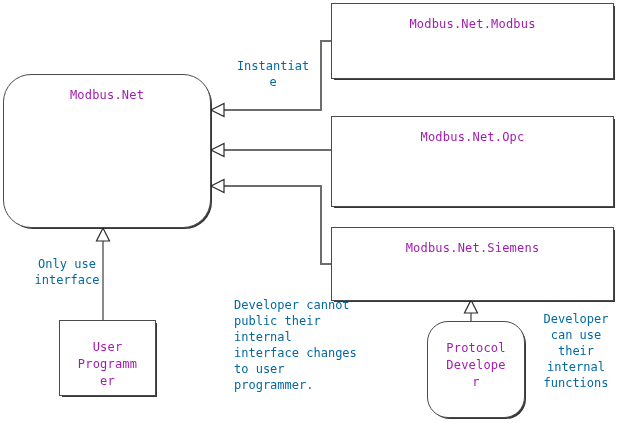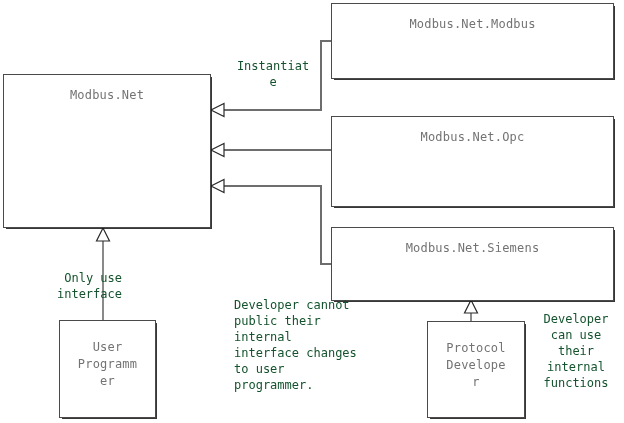--- a/index.html
+++ b/index.html
@@ -29,31 +29,31 @@
     position: absolute;
     box-sizing: border-box;
     border: 1px solid #4a4a4a;
     background: #ffffff;
   }
   .node-title {
     position: absolute;
     left: 0;
     right: 0;
     text-align: center;
-    color: #737373;
+    color: #a21caf;
     font-size: 12px;
     line-height: 17px;
     letter-spacing: 0.2px;
     white-space: pre-line;
   }
   .node-title.pkg { top: 12px; }
   .node-title.actor { top: 18px; }
   .annot {
     position: absolute;
-    color: #14532d;
+    color: #0369a1;
     font-size: 12px;
     line-height: 16px;
     white-space: pre-line;
   }
   .annot.center { text-align: center; }
   .annot.left { text-align: left; }
 </style>
 </head>
 <body>
 
@@ -80,52 +80,52 @@
       <path d="M 103 320 L 103 240" fill="none" stroke="#6d6d6d" stroke-width="1.6"></path>
       <path d="M 103 228 L 96.5 241 L 109.5 241 Z" fill="#ffffff" stroke="#2b2b2b" stroke-width="1.2"></path>
     </g>
 
     <g>
       <path d="M 471 321 L 471 313" fill="none" stroke="#6d6d6d" stroke-width="1.6"></path>
       <path d="M 471 300 L 464.5 313 L 477.5 313 Z" fill="#ffffff" stroke="#2b2b2b" stroke-width="1.2"></path>
     </g>
   </svg>
 
-  <div class="node" style="left: 3px; top: 74px; width: 208px; height: 154px; box-shadow: rgba(20, 20, 20, 0.85) 2px 2px 0px -1px;">
+  <div class="node" style="left: 3px; top: 74px; width: 208px; height: 154px; box-shadow: rgba(20, 20, 20, 0.85) 2px 2px 0px -1px; border-radius: 28px;">
     <div class="node-title pkg">Modbus.Net</div>
   </div>
 
   <div class="node" style="left: 331px; top: 3px; width: 283px; height: 76px; box-shadow: rgba(20, 20, 20, 0.85) 2px 2px 0px -1px;">
     <div class="node-title pkg">Modbus.Net.Modbus</div>
   </div>
 
   <div class="node" style="left: 331px; top: 116px; width: 283px; height: 91px; box-shadow: rgba(20, 20, 20, 0.85) 2px 2px 0px -1px;">
     <div class="node-title pkg">Modbus.Net.Opc</div>
   </div>
 
   <div class="node" style="left: 331px; top: 227px; width: 283px; height: 74px; box-shadow: rgba(20, 20, 20, 0.85) 2px 2px 0px -1px; padding-left: 39px;">
     <div class="node-title pkg">Modbus.Net.Siemens</div>
   </div>
 
-  <div class="node" style="left: 59px; top: 320px; width: 97px; height: 98px; box-shadow: rgba(20, 20, 20, 0.85) 2px 2px 0px -1px;">
+  <div class="node" style="left: 59px; top: 320px; width: 97px; height: 76px; box-shadow: rgba(20, 20, 20, 0.85) 2px 2px 0px -1px;">
     <div class="node-title actor">User
 Programm
 er</div>
   </div>
 
-  <div class="node" style="left: 427px; top: 321px; width: 98px; height: 97px; box-shadow: rgba(20, 20, 20, 0.85) 2px 2px 0px -1px;">
+  <div class="node" style="left: 427px; top: 321px; width: 98px; height: 97px; box-shadow: rgba(20, 20, 20, 0.85) 2px 2px 0px -1px; border-radius: 21px;">
     <div class="node-title actor">Protocol
 Develope
 r</div>
   </div>
 
   <div class="annot center" style="left: 222px; top: 58px; width: 102px; text-align: center;">Instantiat
 e</div>
 
-  <div class="annot left" style="left: 12px; top: 256px; width: 110px; text-align: right; margin-top: 14px;">Only use
+  <div class="annot left" style="left: 12px; top: 256px; width: 110px; text-align: center;">Only use
 interface</div>
 
   <div class="annot center" style="left: 234px; top: 297px; width: 172px; text-align: left;">Developer cannot
 public their
 internal
 interface changes
 to user
 programmer.</div>
 
   <div class="annot center" style="left: 530px; top: 311px; width: 92px; ">Developer

